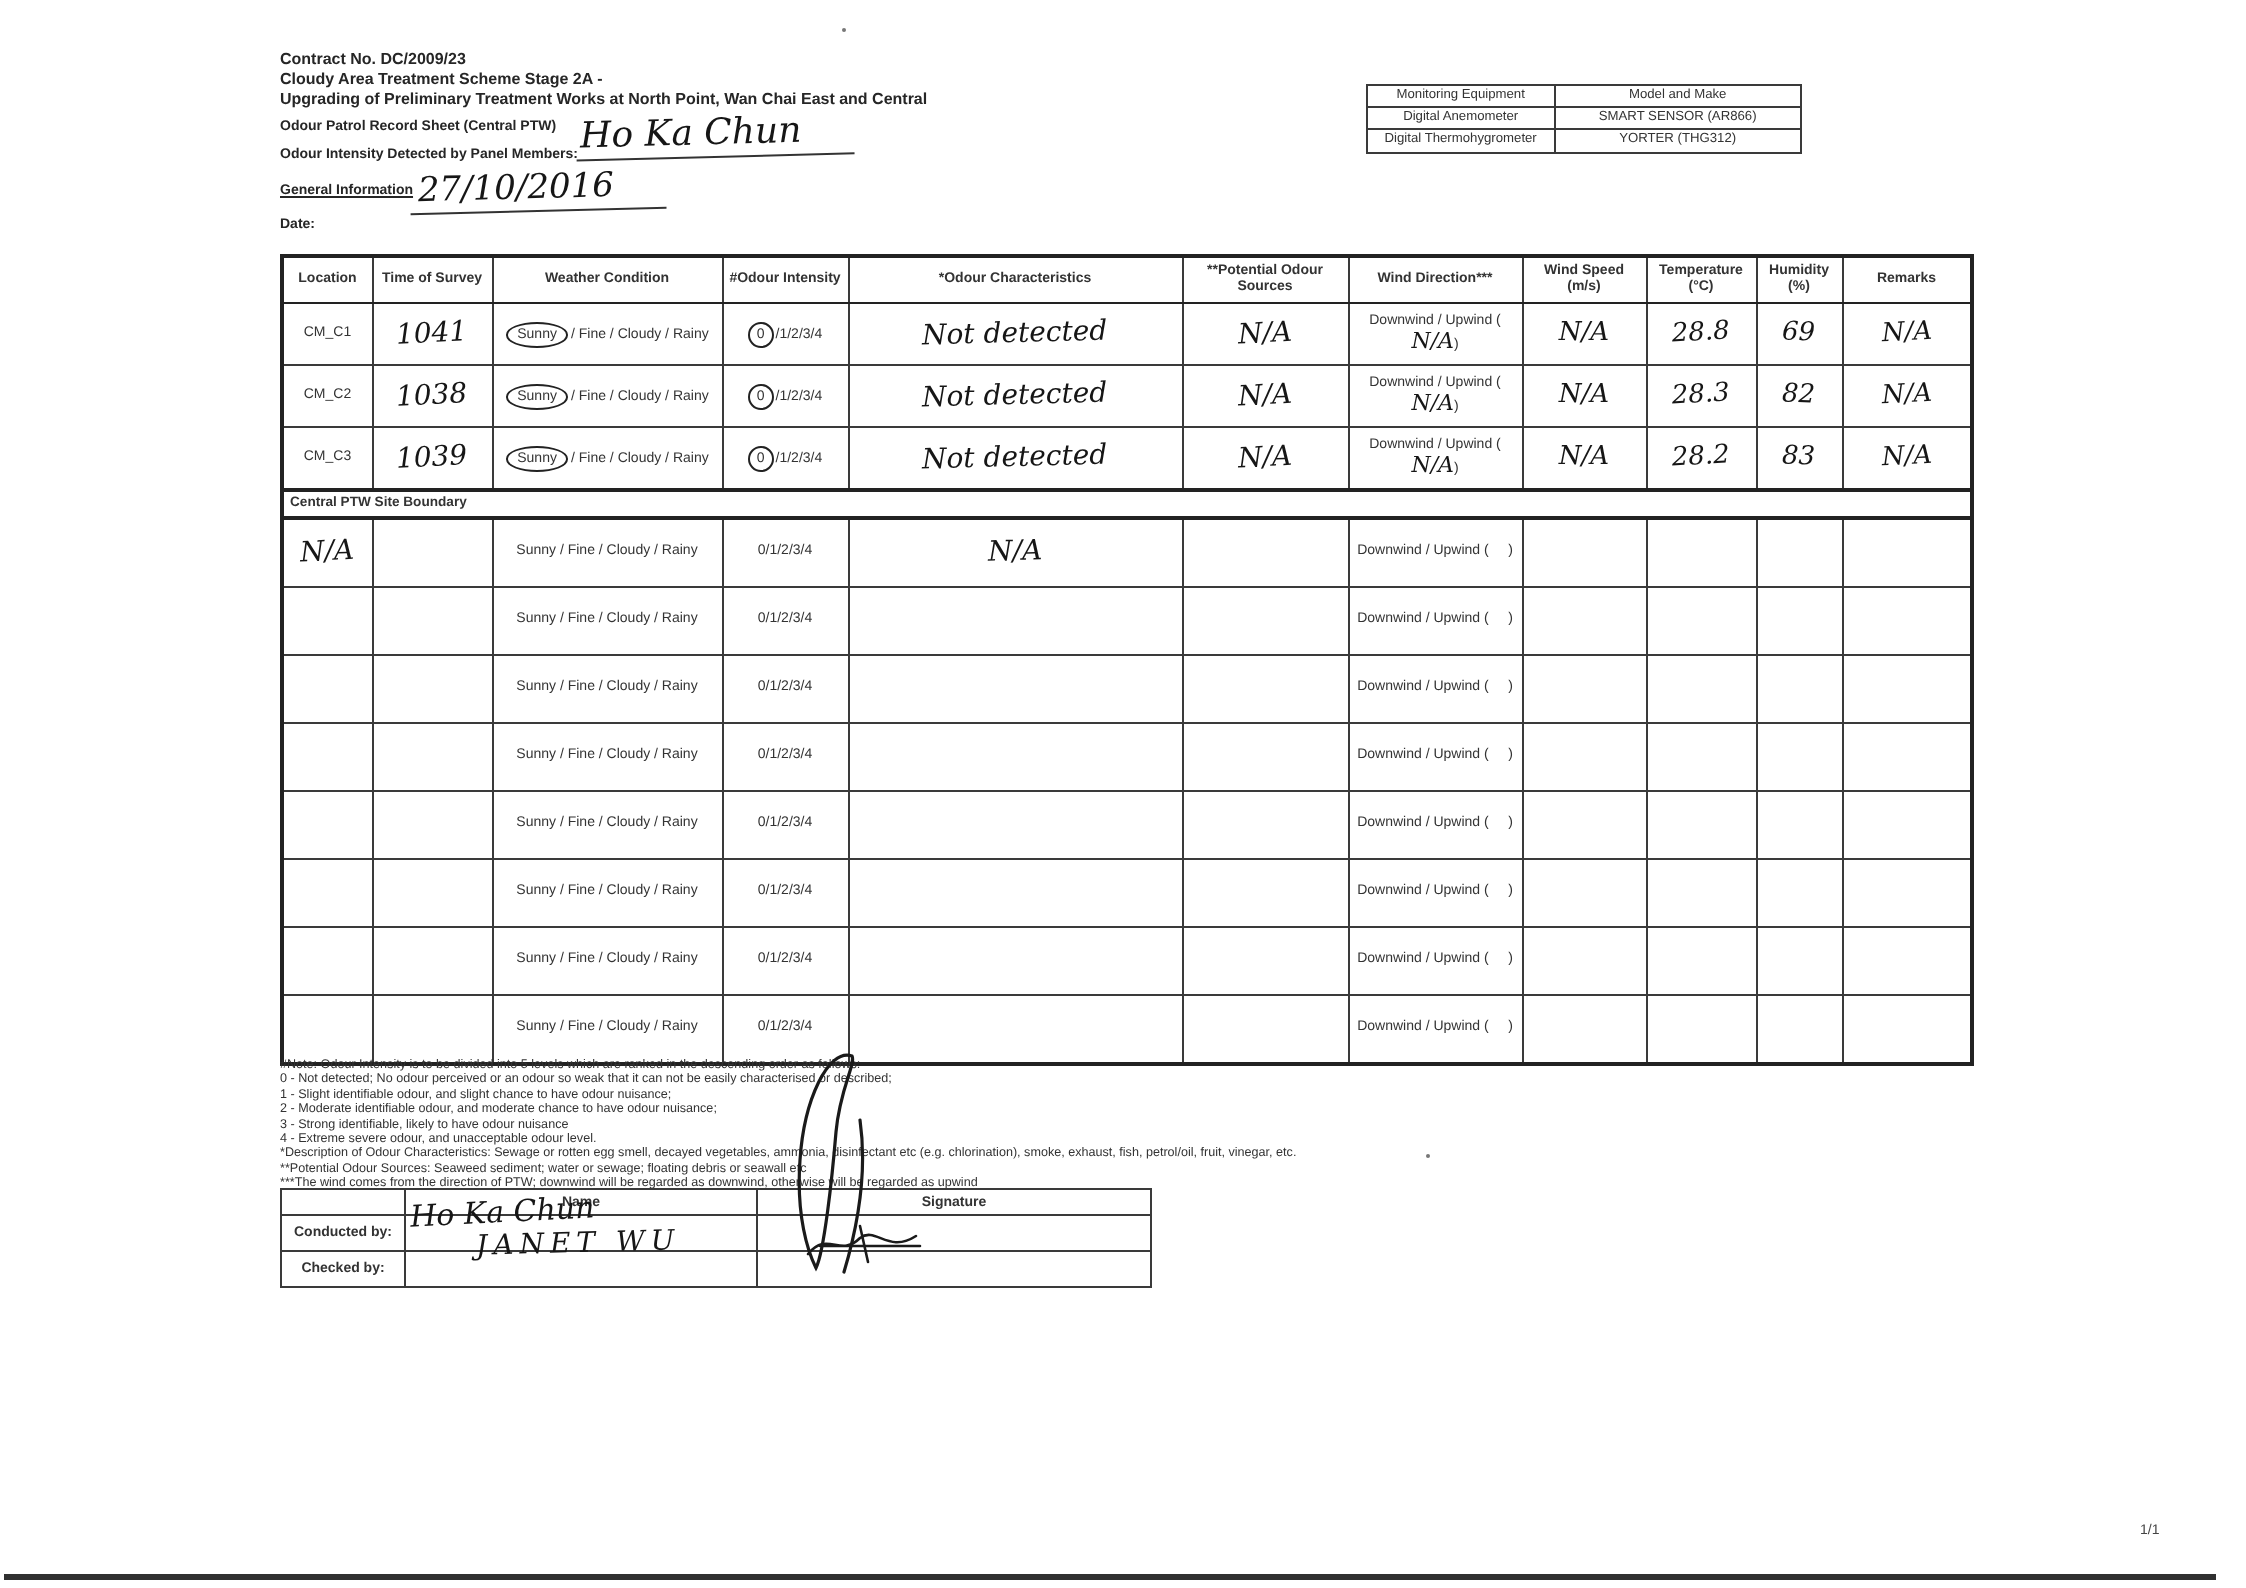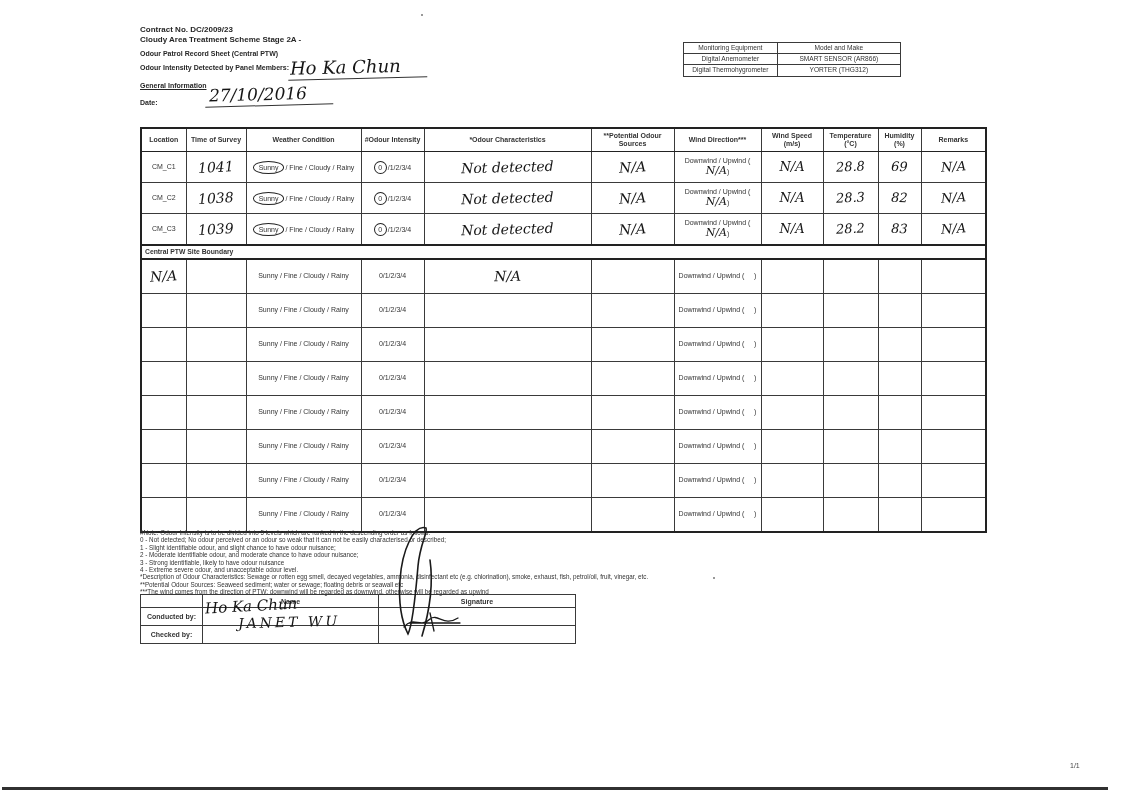--- a/index.html
+++ b/index.html
@@ -54,20 +54,21 @@
   svg{display:block;}
 </style>
 </head>
 <body>
 
 <div class="abs" style="left:0;top:0;width:901px;height:794px;">
 
   <div class="abs" style="left:140px;top:25px;width:520px;">
     <div class="hdr-line b">Contract No. DC/2009/23</div>
     <div class="hdr-line b">Cloudy Area Treatment Scheme Stage 2A -</div>
+    <div class="hdr-line b">Upgrading of Preliminary Treatment Works at North Point, Wan Chai East and Central</div>
     <div class="hdr-small b" style="margin-top:4px;">Odour Patrol Record Sheet (Central PTW)</div>
     <div class="hdr-small b" style="margin-top:5px;">Odour Intensity Detected by Panel Members:</div>
     <div class="hdr-small b underline" style="margin-top:9px;">General Information</div>
     <div class="hdr-small b" style="margin-top:8px;">Date:</div>
   </div>
   <span class="hw tilt2 abs" style="left:288px;top:56px;font-size:18px;border-bottom:1px solid #333;padding:0 26px 1px 2px;">Ho Ka Chun</span>
   <span class="hw tilt2 abs" style="left:205px;top:84px;font-size:17px;border-bottom:1px solid #333;padding:0 26px 1px 4px;">27/10/2016</span>
 
   <table class="equip abs" style="left:683px;top:42px;">
     <tbody>

